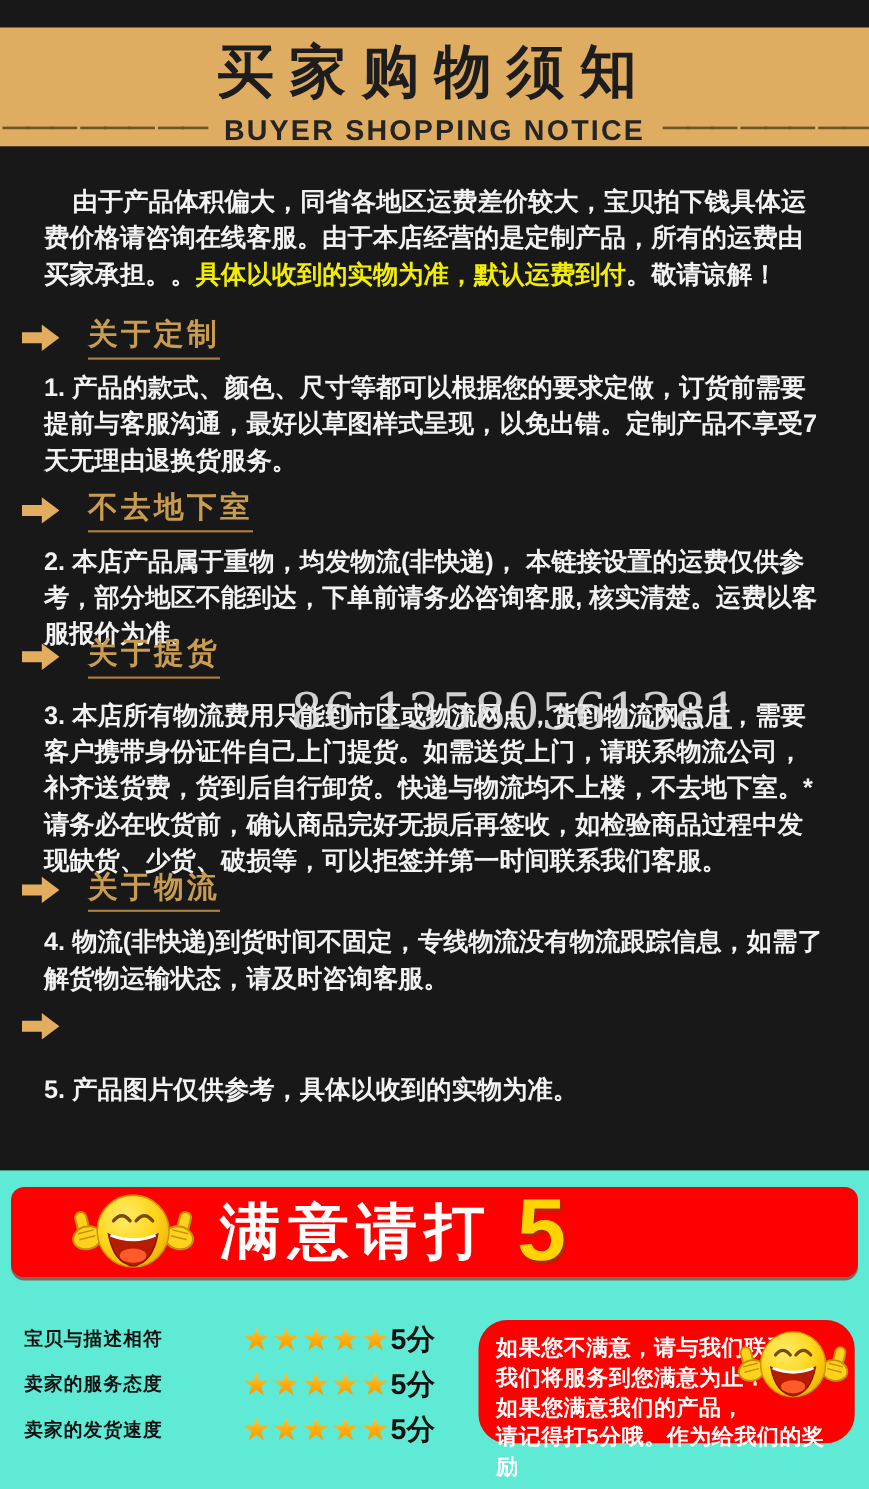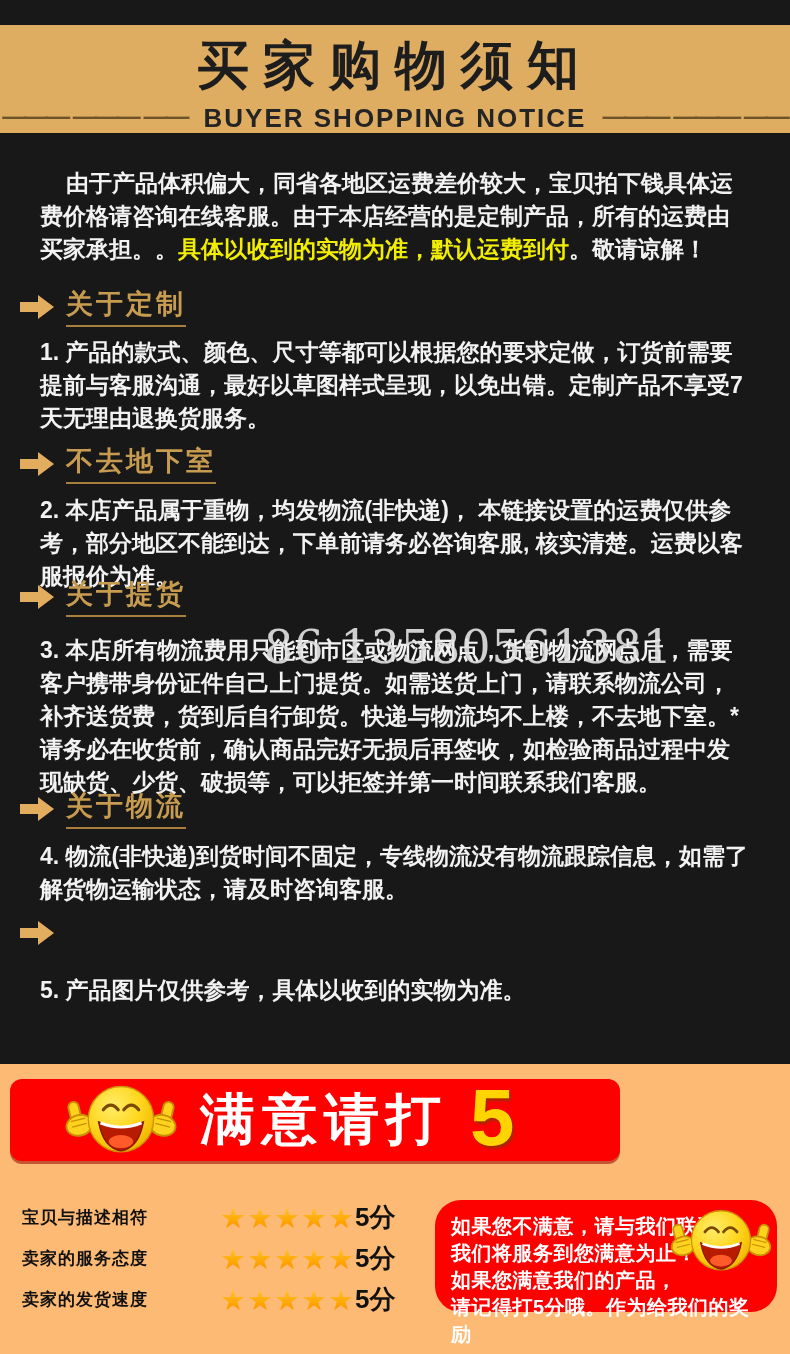--- a/index.html
+++ b/index.html
@@ -1,40 +1,40 @@
 <!DOCTYPE html>
 <html><head>
 <meta charset="utf-8">
 <style>
   * { margin:0; padding:0; box-sizing:border-box; }
   html,body { background:#ffffff; }
   body { font-family:"Liberation Sans","DejaVu Sans",sans-serif; }
-  .page { position:relative; width:790px; height:1354px; margin:0 auto; background:#fdba74; overflow:hidden; }
+  .page { position:relative; width:790px; height:1354px; margin:0 auto; background:#5eead4; overflow:hidden; }
 
   
   .dark { position:absolute; top:0; left:0; width:790px; height:1064px; background:#181818; }
 
   .gold-banner { position:absolute; top:25px; left:0; width:790px; height:108px; background:#dfad62; }
   .gold-banner h1 { text-align:center; margin-top:6px; font-size:52px; font-weight:800; letter-spacing:14px; color:#1d1d1d; }
   .subtitle-row { display:flex; justify-content:center; align-items:center; gap:16px; margin-top:2px; }
   .dash { font-size:24px; color:#6e5427; letter-spacing:-2px; font-weight:700; transform:translateY(-3px); }
   .subtitle { font-size:26px; font-weight:700; letter-spacing:2px; color:#242424; }
 
   .blk { position:absolute; left:40px; width:712px; color:#f2f2f2; font-size:23px; line-height:33px; font-weight:700; }
   .intro { text-indent:26px; }
   .hl { color:#f2ee00; }
 
-  .sec-heading { position:absolute; left:20px; display:flex; align-items:center; gap:12px; }
+  .sec-heading { position:absolute; left:20px; display:flex; align-items:center; gap:26px; }
   .arrow-icon { width:34px; height:24px; flex:0 0 auto; }
   .sec-title { display:inline-block; font-size:27px; font-weight:700; color:#c89c50; letter-spacing:3px; border-bottom:2px solid #a97f3d; padding-bottom:3px; }
 
   .watermark { position:absolute; left:264px; top:620px; font-family:"DejaVu Serif","Liberation Serif",serif; font-size:46px; color:#e3e3e3; opacity:.9; letter-spacing:1px; white-space:nowrap; pointer-events:none; }
 
   
-  .red-banner { position:absolute; top:1079px; left:10px; width:610px; height:82px; background:#fe0000; border-radius:12px; box-shadow:0 3px 0 rgba(150,0,0,.55); display:flex; align-items:center; padding-left:52px; gap:20px; }
+  .red-banner { position:absolute; top:1079px; left:10px; width:770px; height:82px; background:#fe0000; border-radius:12px; box-shadow:0 3px 0 rgba(150,0,0,.55); display:flex; align-items:center; padding-left:52px; gap:20px; }
   .rb-emoji { width:118px; height:84px; margin-top:2px; }
   .rb-text { font-size:55px; font-weight:800; color:#ffffff; letter-spacing:7px; }
   .rb-five { font-size:80px; font-weight:800; color:#ffd400; margin:0 2px; transform:translateY(-2px); text-shadow:2px 3px 2px rgba(110,70,0,.55); }
 
   
   .ratings { position:absolute; left:22px; top:1197px; width:405px; }
   .rating-row { display:flex; align-items:center; height:41px; }
   .rating-label { width:192px; font-size:17px; font-weight:700; color:#111; letter-spacing:1px; }
   .stars { font-size:29px; letter-spacing:1px; margin-left:6px; color:#ff9d00; background:linear-gradient(180deg,#ffd24a 0%,#ffa500 60%,#ff8400 100%); -webkit-background-clip:text; background-clip:text; }
   @supports ((-webkit-background-clip:text) or (background-clip:text)) { .stars { color:transparent; } }

